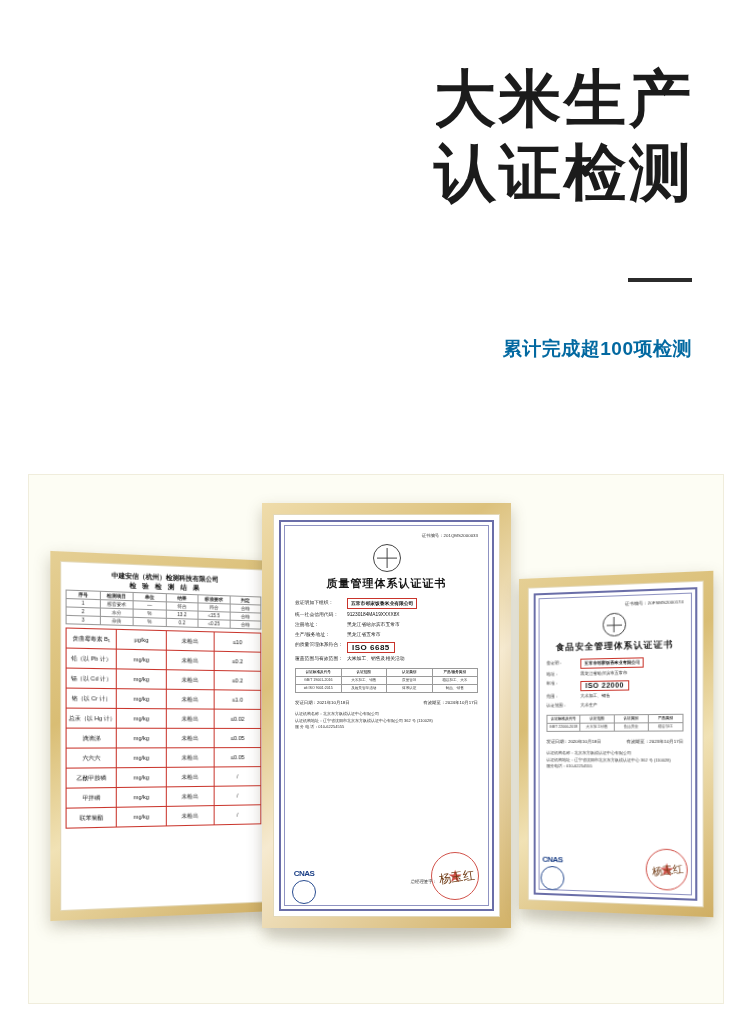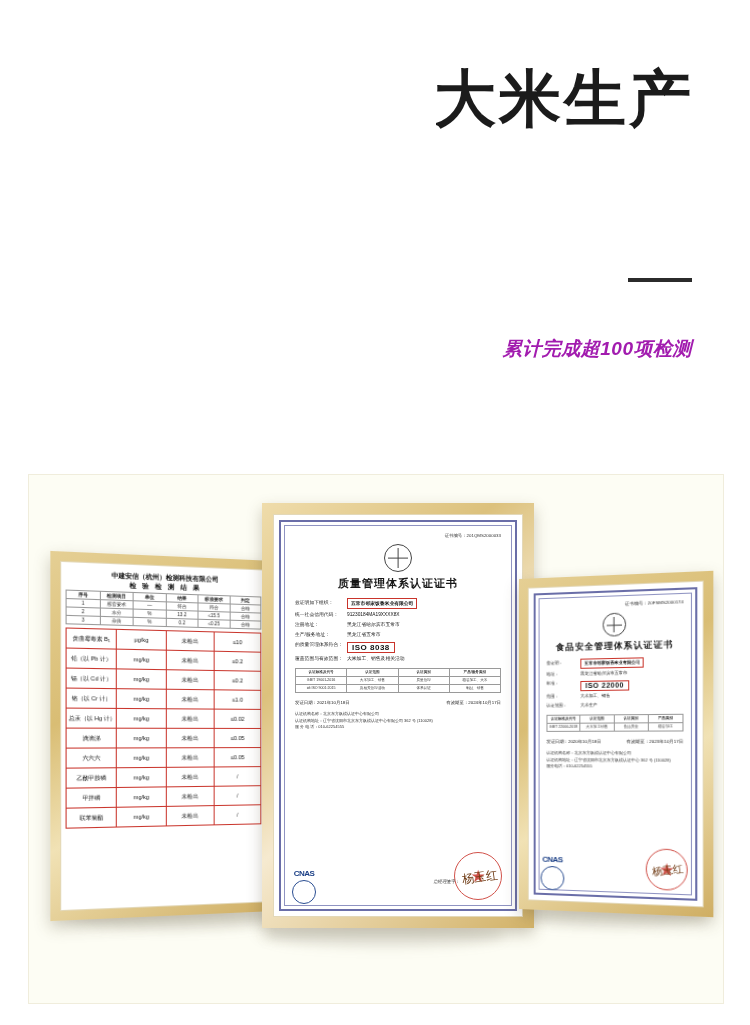--- a/index.html
+++ b/index.html
@@ -43,26 +43,25 @@
     top: 278px;
     width: 64px;
     height: 4px;
     background: #2b2b2b;
   }
   .hero-sub {
     position: absolute;
     right: 58px;
     top: 334px;
     text-align: center;
-    color: #a21caf;
+    color: #0369a1;
     font-size: 19px;
     font-weight: bold;
     line-height: 29px;
     letter-spacing: 0.5px;
-    font-style: italic;
   }
   .hero-sub div { white-space: nowrap; }
 
   
   .photo {
     position: absolute;
     left: 28px;
     top: 474px;
     width: 694px;
     height: 528px;
@@ -154,21 +153,21 @@
     line-height: 9px;
     white-space: nowrap;
     overflow: hidden;
   }
   .big-table td.name { text-align: center; }
 
   
   #frame-mid {
     left: 233px;
     top: 28px;
-    width: 272px;
+    width: 249px;
     height: 425px;
     background: linear-gradient(140deg,#efdcab 0%,#dcc17c 30%,#f6ead0 55%,#d2b268 100%);
   }
   #frame-mid .mat { inset: 11px; }
   .cert {
     position: absolute;
     inset: 0;
     background: #ffffff;
     box-sizing: border-box;
     padding: 8px 7px;
@@ -355,20 +354,21 @@
   #frame-right .stamp { width: 38px; height: 38px; right: 14px; bottom: 14px;}
   #frame-right .sign { font-size: 10px; right: 18px; bottom: 26px; }
   #frame-right .cnas { left: 12px; bottom: 10px; }
 </style>
 </head>
 <body>
 
 <div class="hero">
   <div class="hero-title">
     <span>大米生产</span>
+    <span class="line2">认证检测</span>
   </div>
   <div class="hero-rule"></div>
   <div class="hero-sub">
     <div>累计完成超100项检测</div>
   </div>
 </div>
 
 <div class="photo">
   <div class="photo-bg"></div>
 
@@ -509,21 +509,21 @@
           <div class="cert-row">
             <span class="lab">注册地址：</span>
             <span class="val">黑龙江省哈尔滨市五常市</span>
           </div>
           <div class="cert-row">
             <span class="lab">生产/服务地址：</span>
             <span class="val">黑龙江省五常市</span>
           </div>
           <div class="cert-row">
             <span class="lab">的质量管理体系符合：</span>
-            <span class="cert-standard">ISO 8038</span>
+            <span class="cert-standard">ISO 6685</span>
           </div>
           <div class="cert-row">
             <span class="lab">覆盖范围与有效范围：</span>
             <span class="val">大米加工、销售及相关活动</span>
           </div>
 
           <table class="cert-table">
             <tbody>
                 <tr>
               <th>认证标准及代号</th>

